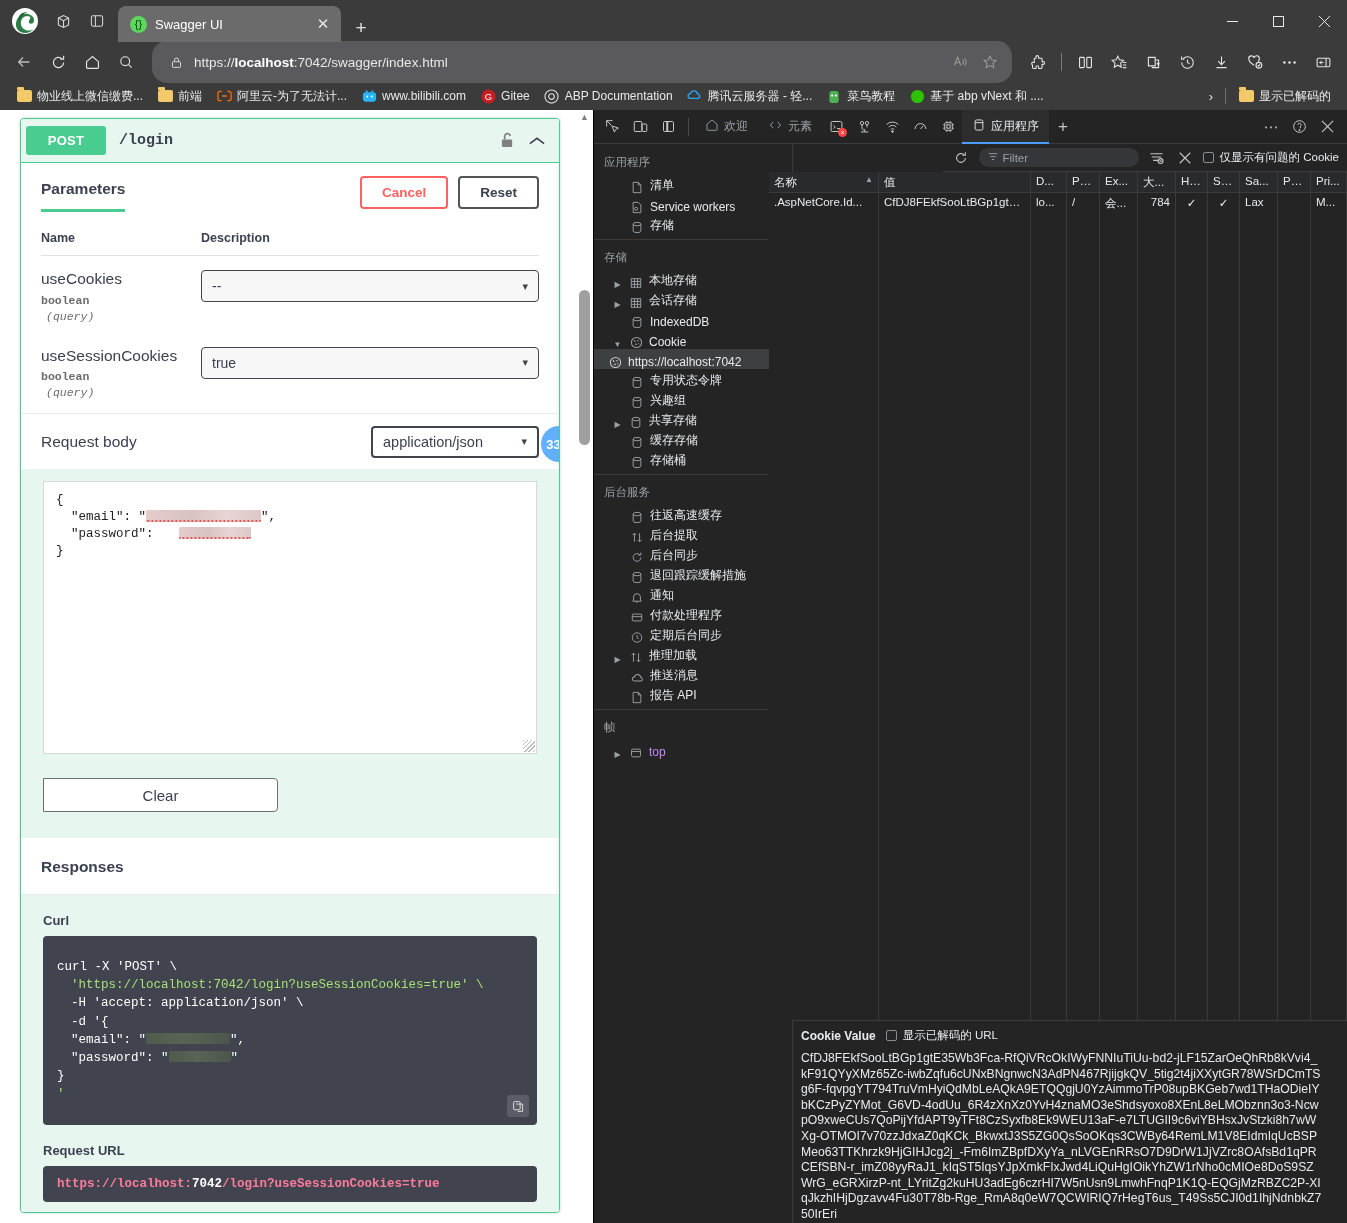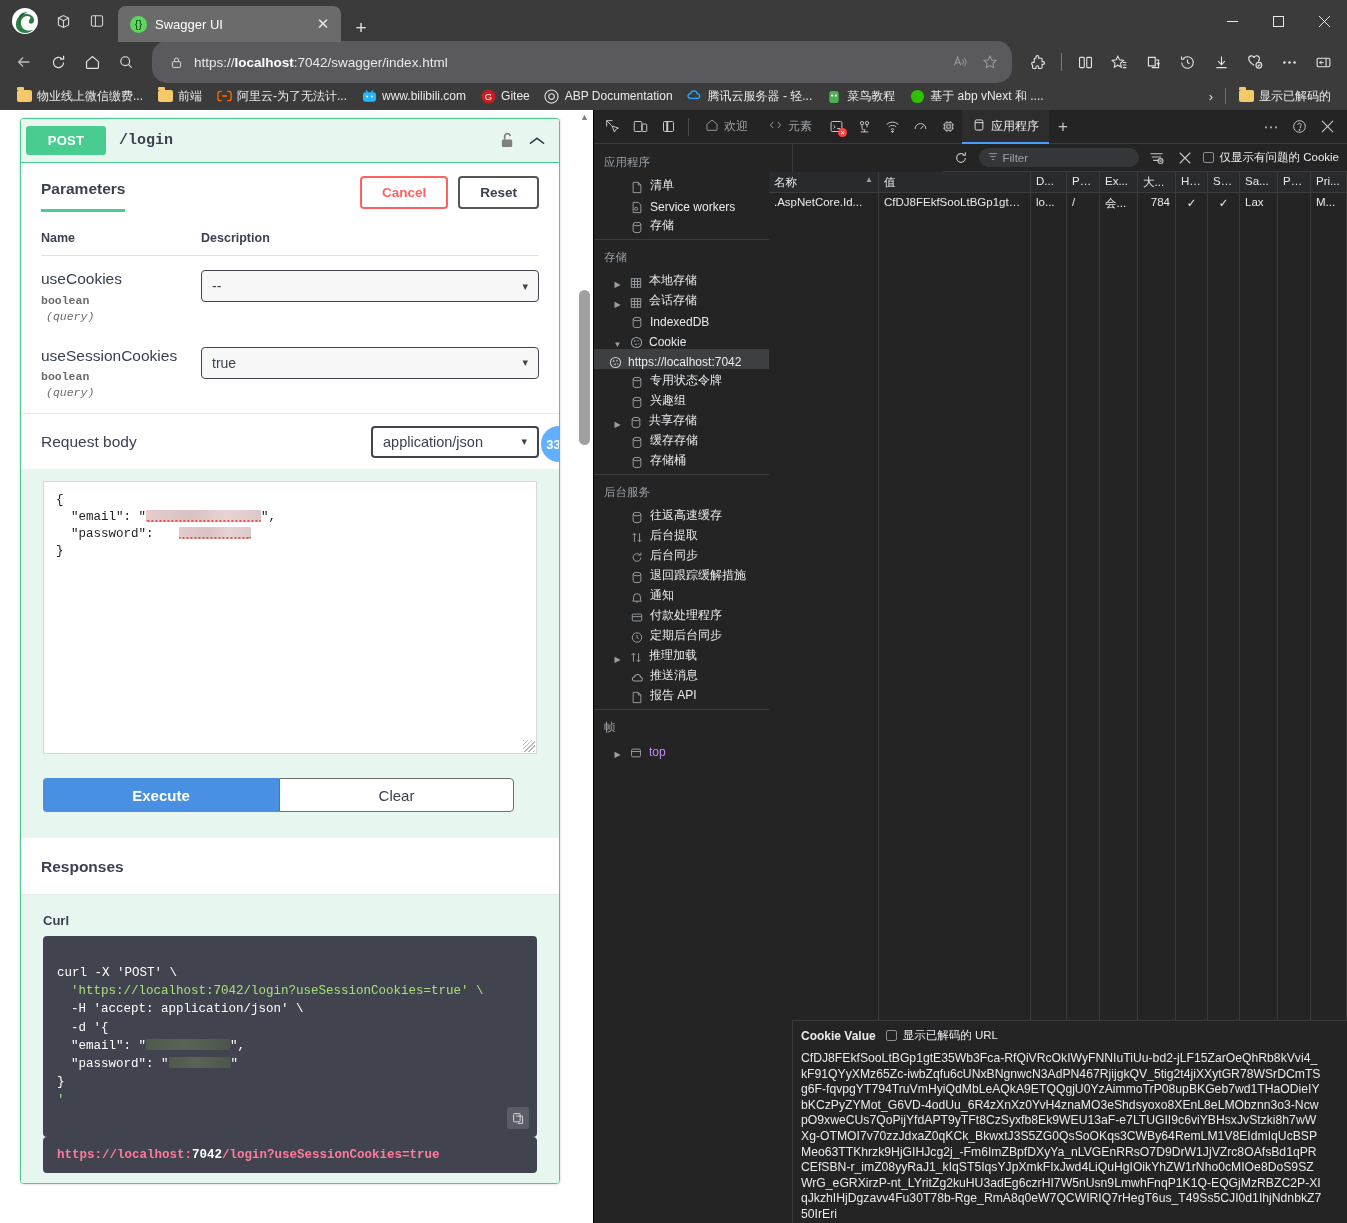--- a/index.html
+++ b/index.html
@@ -207,21 +207,21 @@
     display:flex; align-items:center; justify-content:center;
     font-family: "Liberation Sans", sans-serif;
   }
   .responses-header {
     background:#fff; padding: 20px 20px 18px 20px; font-size: 15.5px;
     font-weight: 700; color:#3b4151; border-bottom: 1px solid #e4eeea;
   }
   .responses-body { background:#e8f6f0; padding: 18px 22px 10px 22px; }
   .resp-label { font-size: 13px; font-weight: 700; color:#3b4151; margin-bottom: 8px; }
   .code-block {
-    background: #41444e; border-radius: 4px; padding: 28px 14px;
+    background: #41444e; border-radius: 4px; padding: 22px 14px;
     font-family: "Liberation Mono", monospace; font-size: 12.5px;
     line-height: 1.45; color: #ffffff; position: relative; overflow: hidden;
   }
   .code-block .g { color: #a5e075; }
   .code-block .w { color: #ffffff; }
   .copy-btn {
     position:absolute; right: 8px; bottom: 8px; width: 22px; height: 22px;
     background:#5a5d67; border-radius:3px; display:flex; align-items:center;
     justify-content:center; color:#dcdcdc; font-size: 12px;
   }
@@ -654,21 +654,20 @@
           <div class="body-editor">
             <div>{</div>
             <div>&nbsp;&nbsp;<span>"email"</span>: "<span class="redact" style="width:115px"></span>",</div>
             <div>&nbsp;&nbsp;<span>"password"</span>: <span class="redact" style="width:72px;margin-left:18px"></span></div>
             <div>}</div>
             <div class="resize"></div>
           </div>
         </div>
 
         <div class="exec-row">
-          <div class="btn-execute">Execute</div>
           <div class="btn-clear">Clear</div>
         </div>
 
         <div class="responses-header">Responses</div>
 
         <div class="responses-body">
           <div class="resp-label">Curl</div>
           <div class="code-block">
             <div><span class="w">curl -X 'POST' \</span></div>
             <div style="padding-left:14px"><span class="g">'https://localhost:7042/login?useSessionCookies=true' \</span></div>
@@ -679,20 +678,21 @@
             <div><span class="w">}</span></div>
             <div><span class="g">'</span></div>
             <div class="copy-btn">
               <svg width="13" height="13" viewBox="0 0 16 16" fill="none" stroke="#dcdcdc" stroke-width="1.2">
                   <rect x="2" y="2" width="8" height="10" rx="1"></rect>
                   <path d="M5 5h8v9H7"></path>
                 </svg>
             </div>
           </div>
 
+          <div class="resp-label" style="margin-top:18px">Request URL</div>
           <div class="url-block"><span class="pink">https://localhost:</span><span class="w">7042</span><span class="pink">/login?useSessionCookies=true</span></div>
         </div>
 
       </div>
     </div>
   </div>
 
   <div class="page-scroll-track">
     <div class="page-scroll-up">▲</div>
     <div class="page-scroll-thumb"></div>

